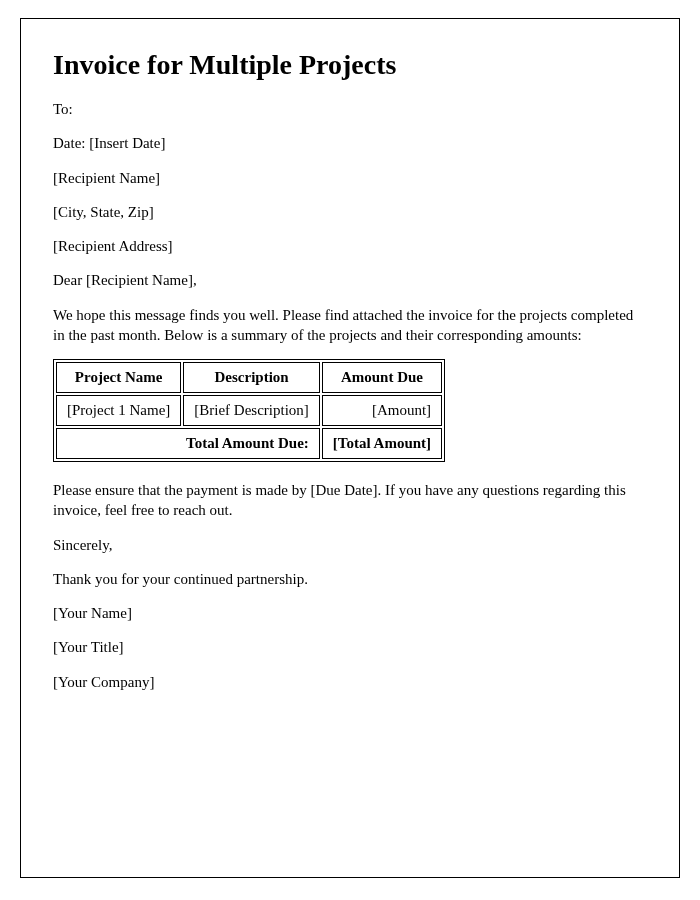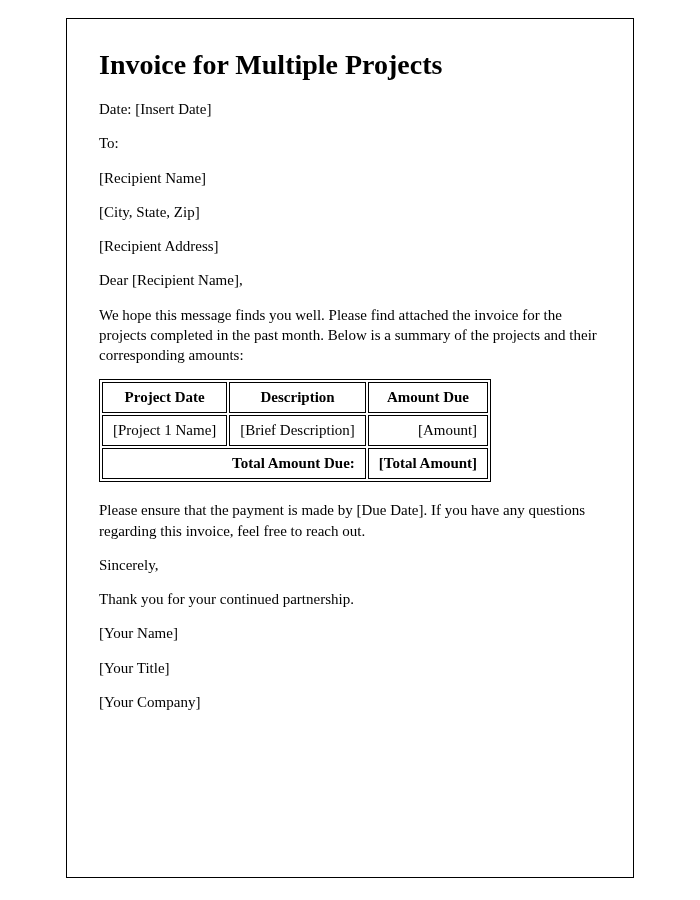--- a/index.html
+++ b/index.html
@@ -2,21 +2,21 @@
 <html><head>
 <meta charset="utf-8">
 <style>
   body {
     margin: 0;
     padding: 0;
     font-family: "Times New Roman", Times, serif;
     background: #fff;
   }
   .page {
-    width: 568px;
+    width: 660px;
     min-height: 860px;
     margin: 18px auto;
     border: 1px solid #000;
     padding: 20px 32px 32px 32px;
     box-sizing: border-box;
   }
   h1 {
     font-size: 28px;
     font-weight: bold;
     margin: 10px 0 18px 0;
@@ -48,32 +48,32 @@
     margin-top: 45px;
   }
 </style>
 </head>
 <body>
 
 <div class="page">
 
   <h1>Invoice for Multiple Projects</h1>
 
+  <p>To:</p>
   <p>Date: [Insert Date]</p>
-  <p>To:</p>
   <p>[Recipient Name]</p>
   <p>[City, State, Zip]</p>
   <p>[Recipient Address]</p>
   <p>Dear [Recipient Name],</p>
   <p>We hope this message finds you well. Please find attached the invoice for the projects completed in the past month. Below is a summary of the projects and their corresponding amounts:</p>
 
   <table>
     <thead>
       <tr>
-        <th>Project Date</th>
+        <th>Project Name</th>
         <th>Description</th>
         <th>Amount Due</th>
       </tr>
     </thead>
     <tbody>
       <tr>
         <td>[Project 1 Name]</td>
         <td>[Brief Description]</td>
         <td>[Amount]</td>
       </tr>

